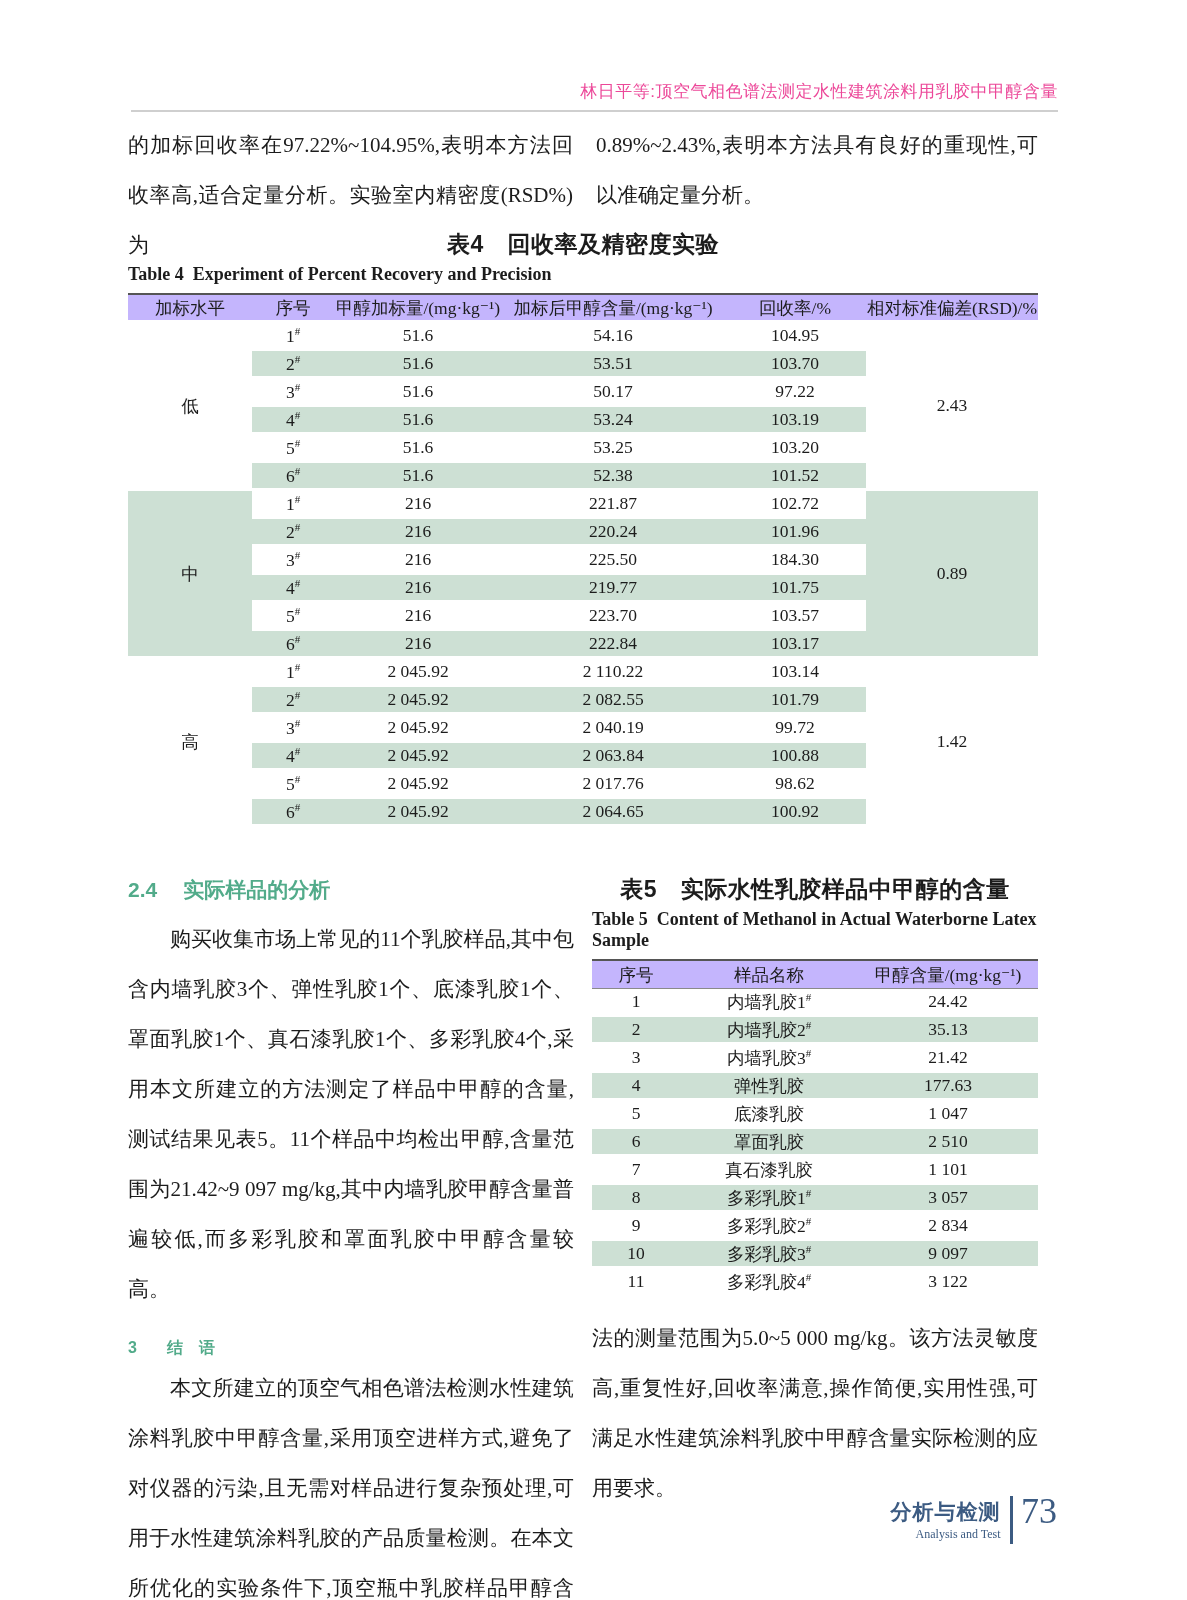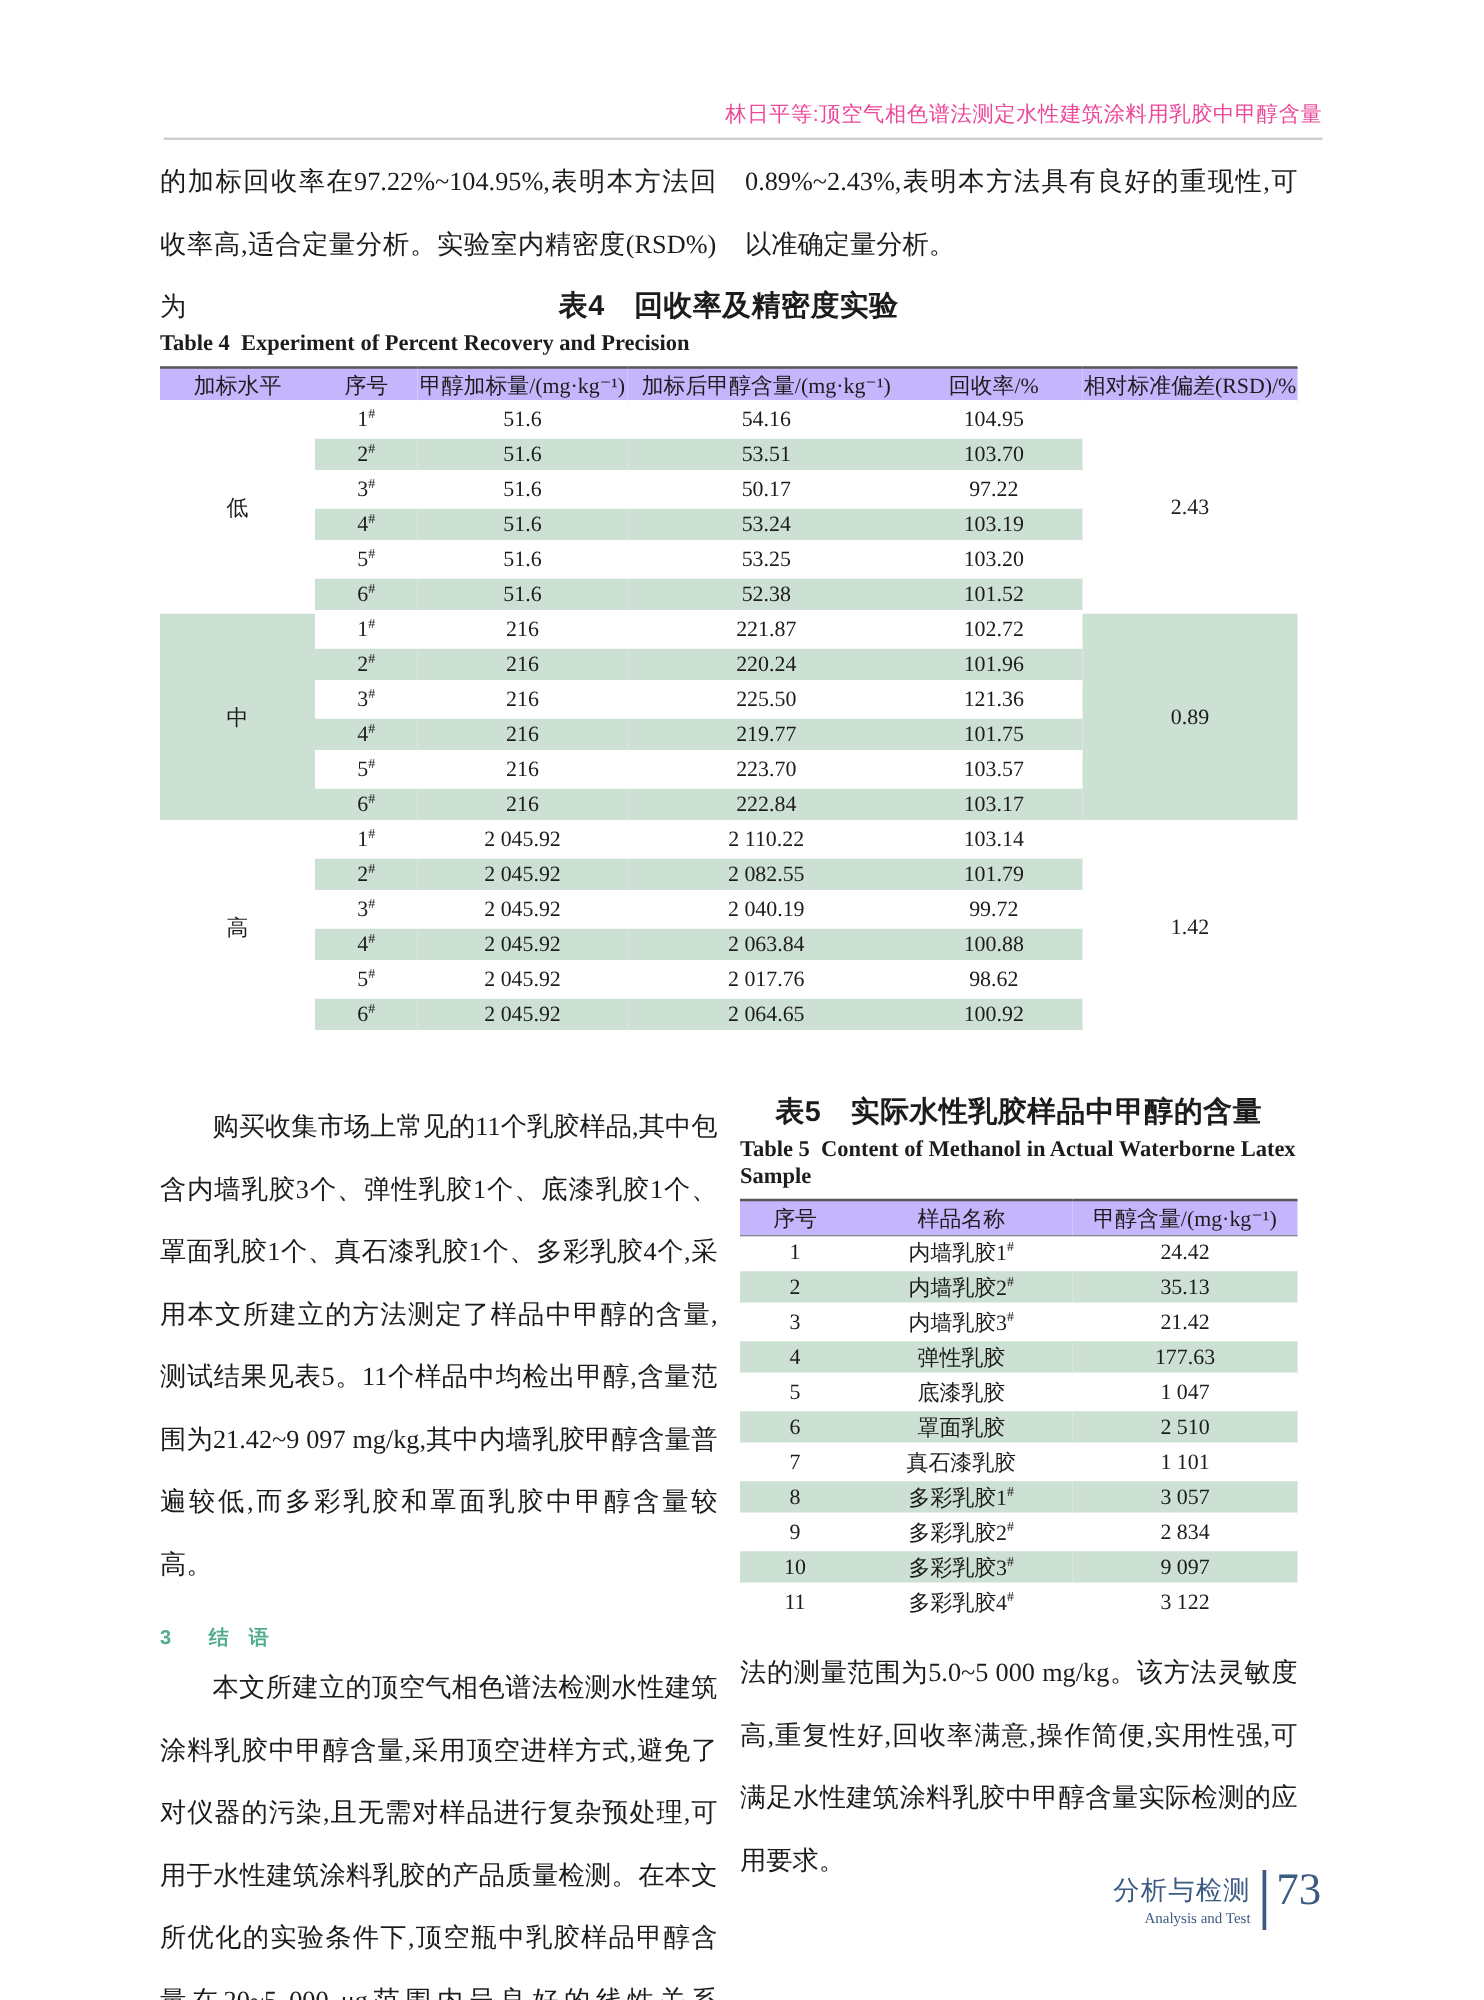--- a/index.html
+++ b/index.html
@@ -60,21 +60,21 @@
   .t5-after{margin-top:16px;}
 
   
   .footer{
     position:absolute;top:1490px;right:130px;
     display:flex;align-items:center;color:#3c5b82;
   }
   .footer .f-text{text-align:right;margin-right:9px;}
   .footer .f-zh{
     font-family:"Liberation Sans","DejaVu Sans",sans-serif;
-    font-weight:normal;font-size:21px;letter-spacing:1px;
+    font-weight:bold;font-size:21px;letter-spacing:1px;
   }
   .footer .f-en{font-size:12px;margin-top:1px;}
   .footer .f-bar{width:3.5px;height:48px;background:#3c5b82;margin-right:8px;}
   .footer .f-num{font-size:36px;align-self:flex-end;margin-bottom:18px;}
 </style>
 </head>
 <body>
 
 <div class="page">
 
@@ -156,21 +156,21 @@
           <tr>
             <td class="g">2<sup>#</sup></td>
             <td class="g">216</td>
             <td class="g">220.24</td>
             <td class="g">101.96</td>
           </tr>
           <tr>
             <td>3<sup>#</sup></td>
             <td>216</td>
             <td>225.50</td>
-            <td>121.36</td>
+            <td>184.30</td>
           </tr>
           <tr>
             <td class="g">4<sup>#</sup></td>
             <td class="g">216</td>
             <td class="g">219.77</td>
             <td class="g">101.75</td>
           </tr>
           <tr>
             <td>5<sup>#</sup></td>
             <td>216</td>
@@ -219,20 +219,23 @@
             <td class="g">6<sup>#</sup></td>
             <td class="g">2 045.92</td>
             <td class="g">2 064.65</td>
             <td class="g">100.92</td>
           </tr>
         </tbody>
     </table>
   </div>
 
   <div class="left-lower">
+    <div class="sec-heading sec24-heading">
+      <span class="sec-num">2.4</span><span>实际样品的分析</span>
+    </div>
     <div class="para indent">购买收集市场上常见的11个乳胶样品,其中包含内墙乳胶3个、弹性乳胶1个、底漆乳胶1个、罩面乳胶1个、真石漆乳胶1个、多彩乳胶4个,采用本文所建立的方法测定了样品中甲醇的含量,测试结果见表5。11个样品中均检出甲醇,含量范围为21.42~9 097 mg/kg,其中内墙乳胶甲醇含量普遍较低,而多彩乳胶和罩面乳胶中甲醇含量较高。</div>
     <div class="sec-heading sec3-heading">
       <span class="sec-num">3</span><span>结　语</span>
     </div>
     <div class="para indent">本文所建立的顶空气相色谱法检测水性建筑涂料乳胶中甲醇含量,采用顶空进样方式,避免了对仪器的污染,且无需对样品进行复杂预处理,可用于水性建筑涂料乳胶的产品质量检测。在本文所优化的实验条件下,顶空瓶中乳胶样品甲醇含量在20~5 000 μg范围内呈良好的线性关系(R²≥0.999 9),基质加标回收率在97.22%~104.95%,相对标准偏差不高于3%,方法的检出限为1.5 mg/kg,定量限为5.0 mg/kg,方</div>
   </div>
 
   <div class="right-lower">
     <div class="tbl-title-zh">表5　实际水性乳胶样品中甲醇的含量</div>
     <div class="tbl-title-en">Table 5  Content of Methanol in Actual Waterborne Latex

